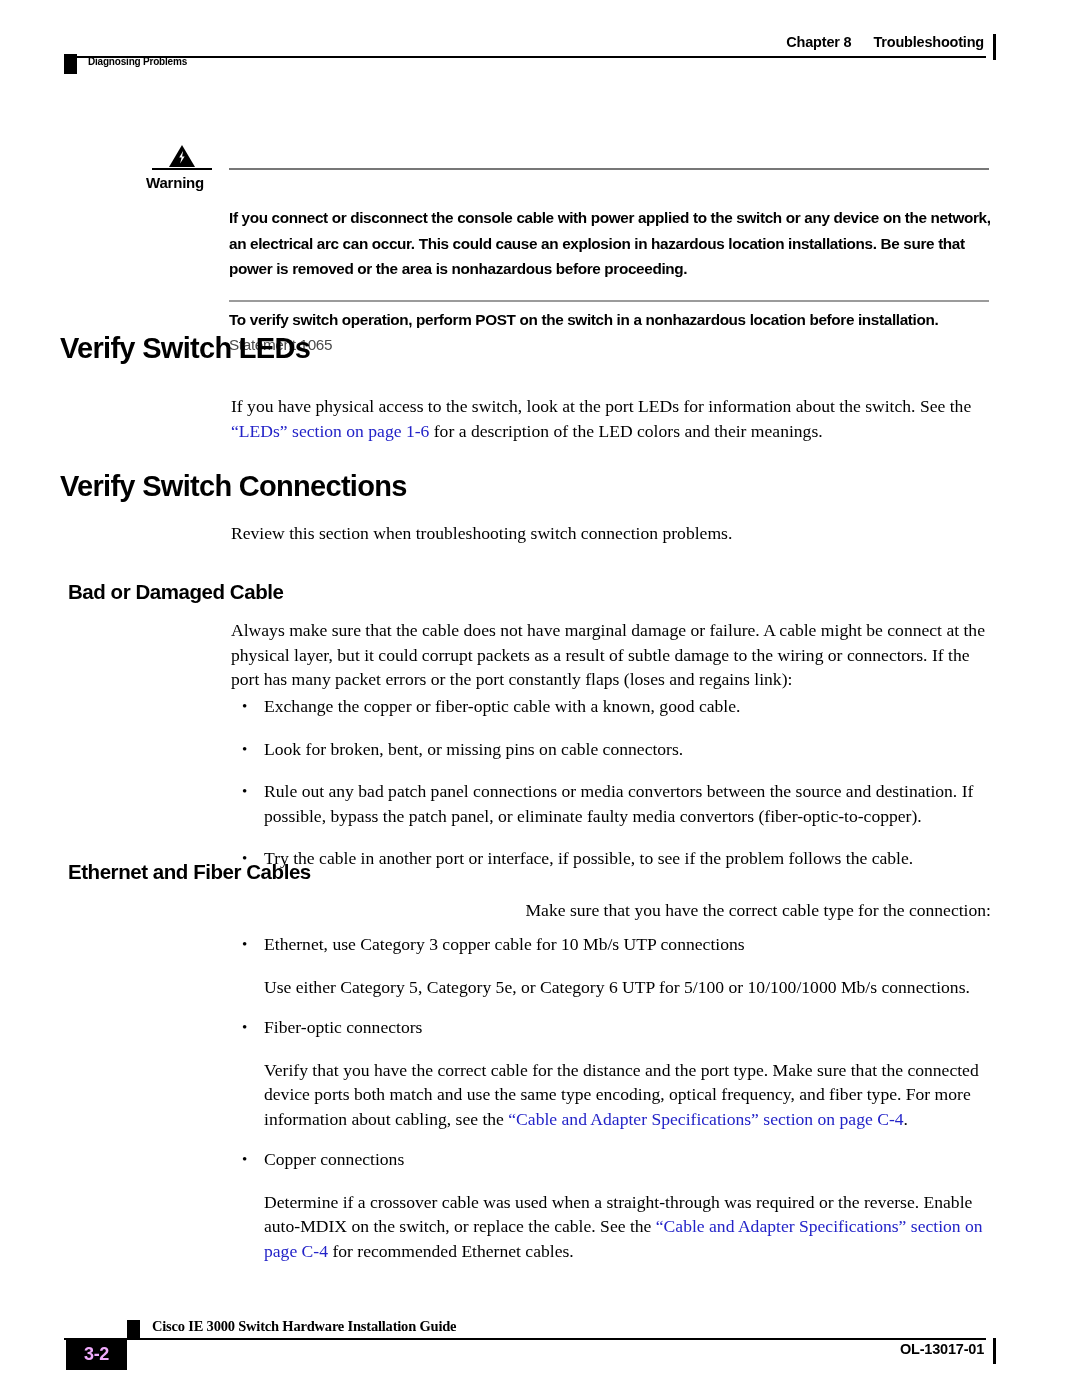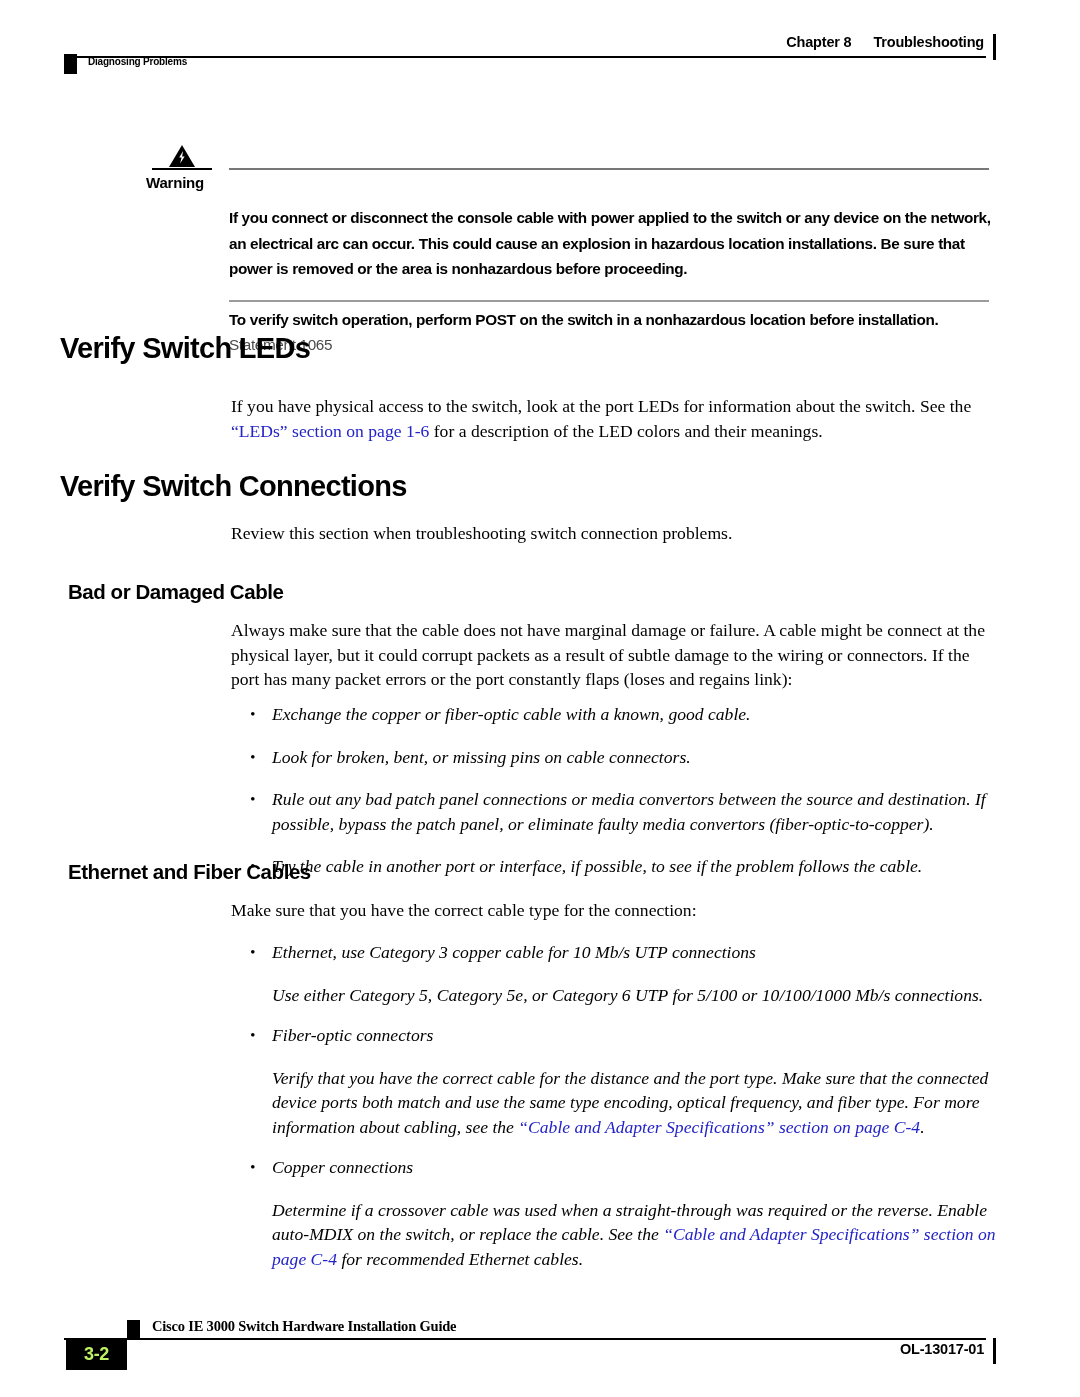--- a/index.html
+++ b/index.html
@@ -170,27 +170,26 @@
     font-size: 17.6px;
     line-height: 24.5px;
     text-align: left;
   }
   .link { color: #2323c8; }
 
   ul.blist {
     position: absolute;
     left: 231px;
     width: 762px;
-    margin: 12px;
+    margin: 4px;
     padding: 0;
     list-style: none;
     font-family: "Liberation Serif", "DejaVu Serif", serif;
     font-size: 17.6px;
     line-height: 24.5px;
-    font-style: italic;
   }
   ul.blist > li {
     position: relative;
     padding-left: 29px;
     margin-bottom: 18px;
   }
   ul.blist > li:last-child { margin-bottom: 0; }
   ul.blist > li::before {
     content: "\2022";
     position: absolute;
@@ -232,21 +231,21 @@
     letter-spacing: -0.2px;
     white-space: nowrap;
   }
   .ftr-pagenum {
     position: absolute;
     left: 66px;
     top: 38px;
     width: 61px;
     height: 32px;
     background: #000000;
-    color: #bef264;
+    color: #f0abfc;
     font-family: "Liberation Sans", "DejaVu Sans", sans-serif;
     font-weight: bold;
     font-size: 18px;
     letter-spacing: -0.3px;
     display: flex;
     align-items: center;
     justify-content: center;
   }
   .ftr-doc {
     position: absolute;
@@ -308,21 +307,21 @@
   <h2 class="h2" style="top:574px;">Bad or Damaged Cable</h2>
   <div class="body-text" style="top:618px;">Always make sure that the cable does not have marginal damage or failure. A cable might be connect at the physical layer, but it could corrupt packets as a result of subtle damage to the wiring or connectors. If the port has many packet errors or the port constantly flaps (loses and regains link):</div>
   <ul class="blist" style="top:690px;">
     <li>Exchange the copper or fiber-optic cable with a known, good cable.</li>
     <li>Look for broken, bent, or missing pins on cable connectors.</li>
     <li>Rule out any bad patch panel connections or media convertors between the source and destination. If possible, bypass the patch panel, or eliminate faulty media convertors (fiber-optic-to-copper).</li>
     <li>Try the cable in another port or interface, if possible, to see if the problem follows the cable.</li>
   </ul>
 
   <h2 class="h2" style="top:854px;">Ethernet and Fiber Cables</h2>
-  <div class="body-text" style="top:898px;">Make sure that you have the correct cable type for the connection:</div>
+  <div class="body-text" style="top:898px;text-align:right;">Make sure that you have the correct cable type for the connection:</div>
   <ul class="blist" style="top:928px;">
     <li>Ethernet, use Category 3 copper cable for 10 Mb/s UTP connections</li>
     <li class="nobullet">Use either Category 5, Category 5e, or Category 6 UTP for 5/100 or 10/100/1000 Mb/s connections.</li>
     <li>Fiber-optic connectors</li>
     <li class="nobullet"><span>Verify that you have the correct cable for the distance and the port type. Make sure that the connected device ports both match and use the same type encoding, optical frequency, and fiber type. For more information about cabling, see the </span><span class="link">“Cable and Adapter Specifications” section on page C-4</span><span>.</span></li>
     <li>Copper connections</li>
     <li class="nobullet"><span>Determine if a crossover cable was used when a straight-through was required or the reverse. Enable auto-MDIX on the switch, or replace the cable. See the </span><span class="link">“Cable and Adapter Specifications” section on page C-4</span><span> for recommended Ethernet cables.</span></li>
   </ul>
 
   <div class="footer">

